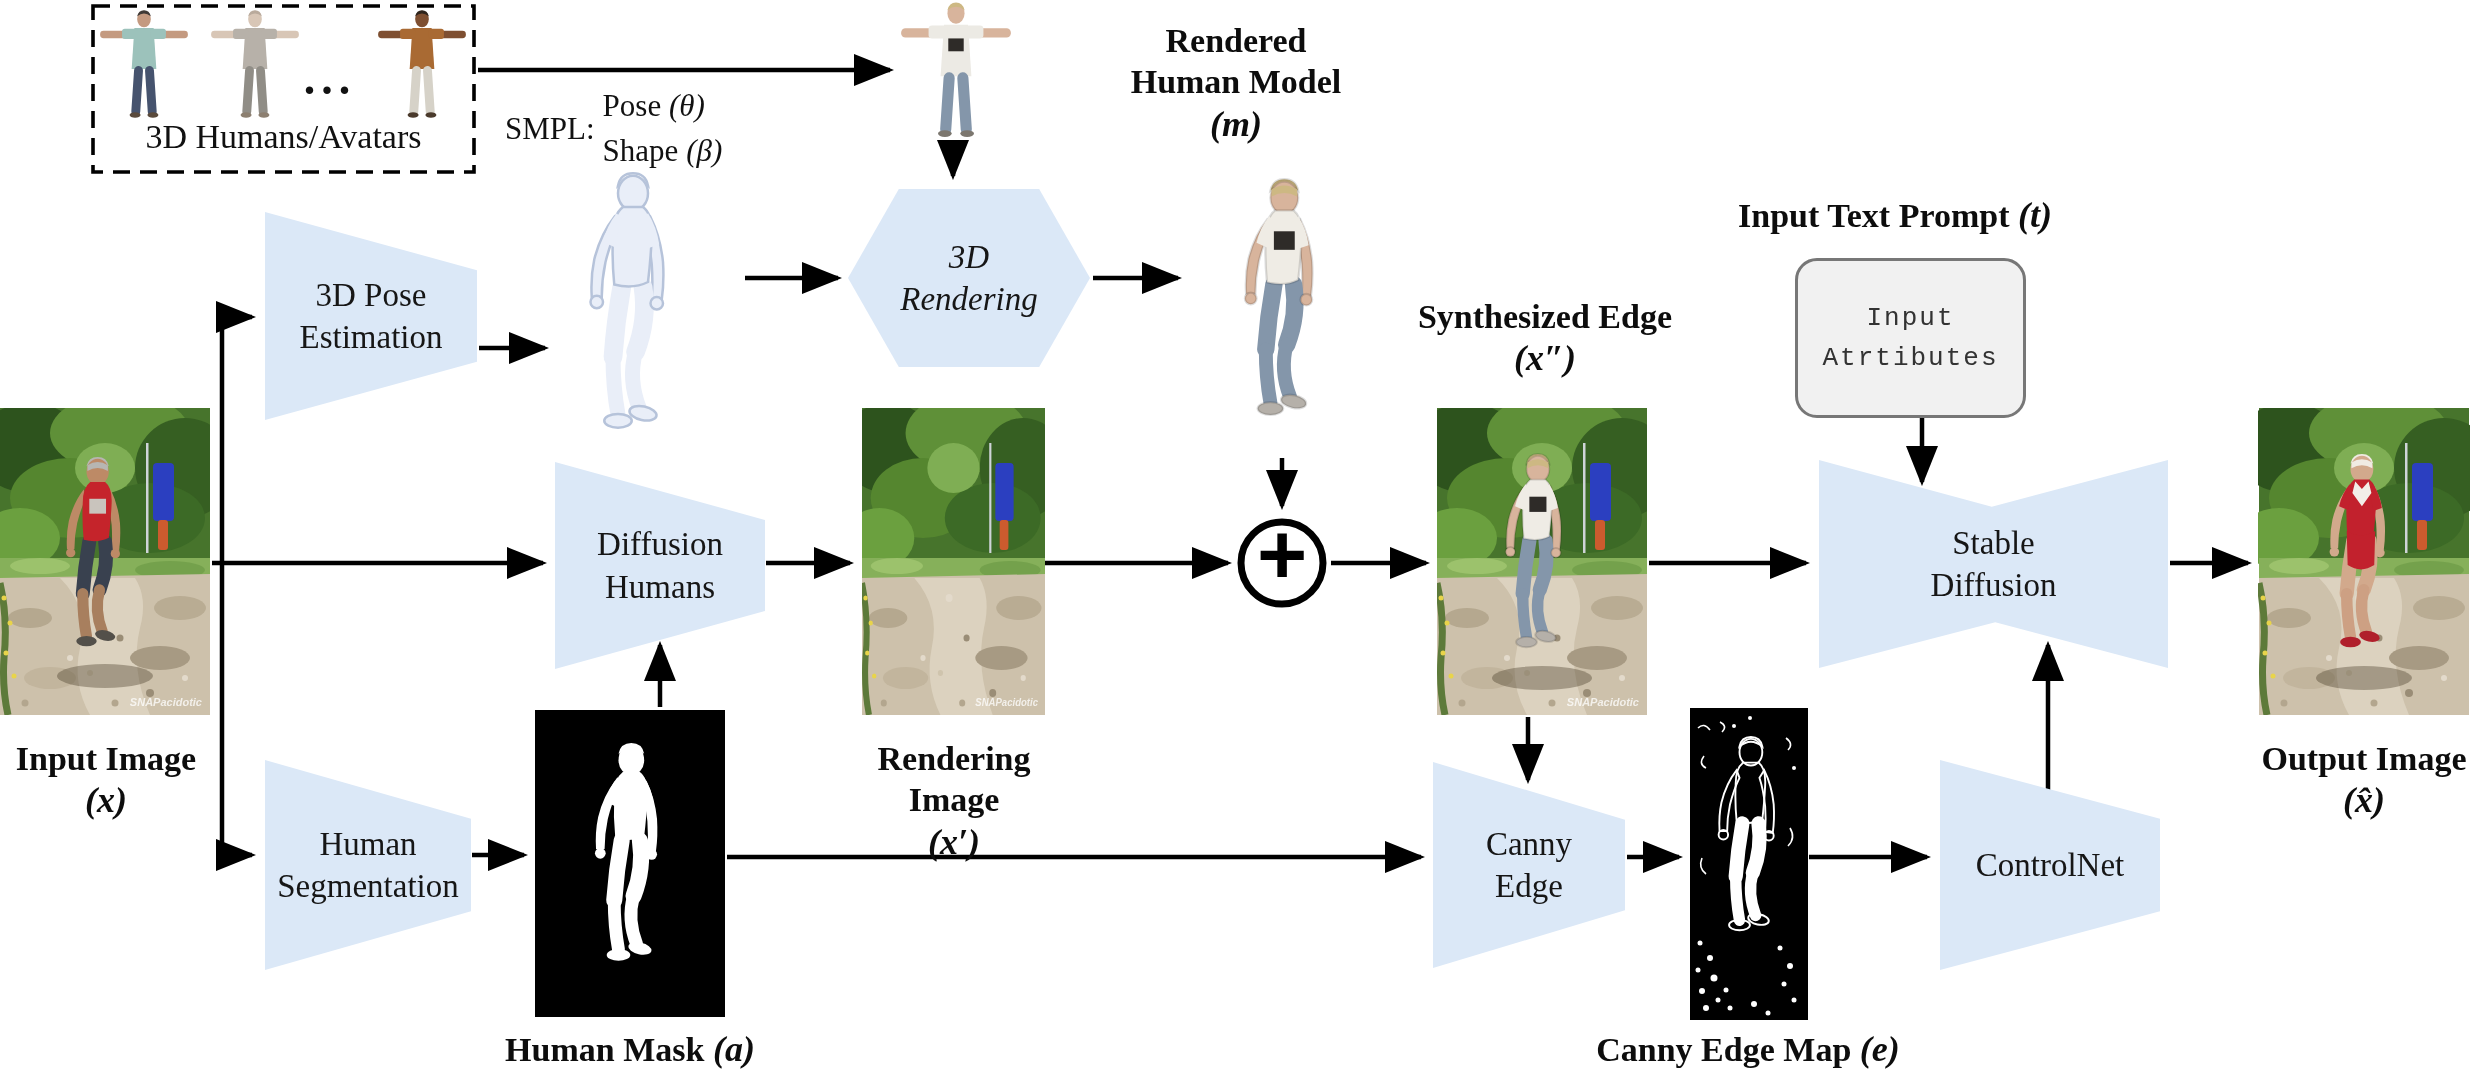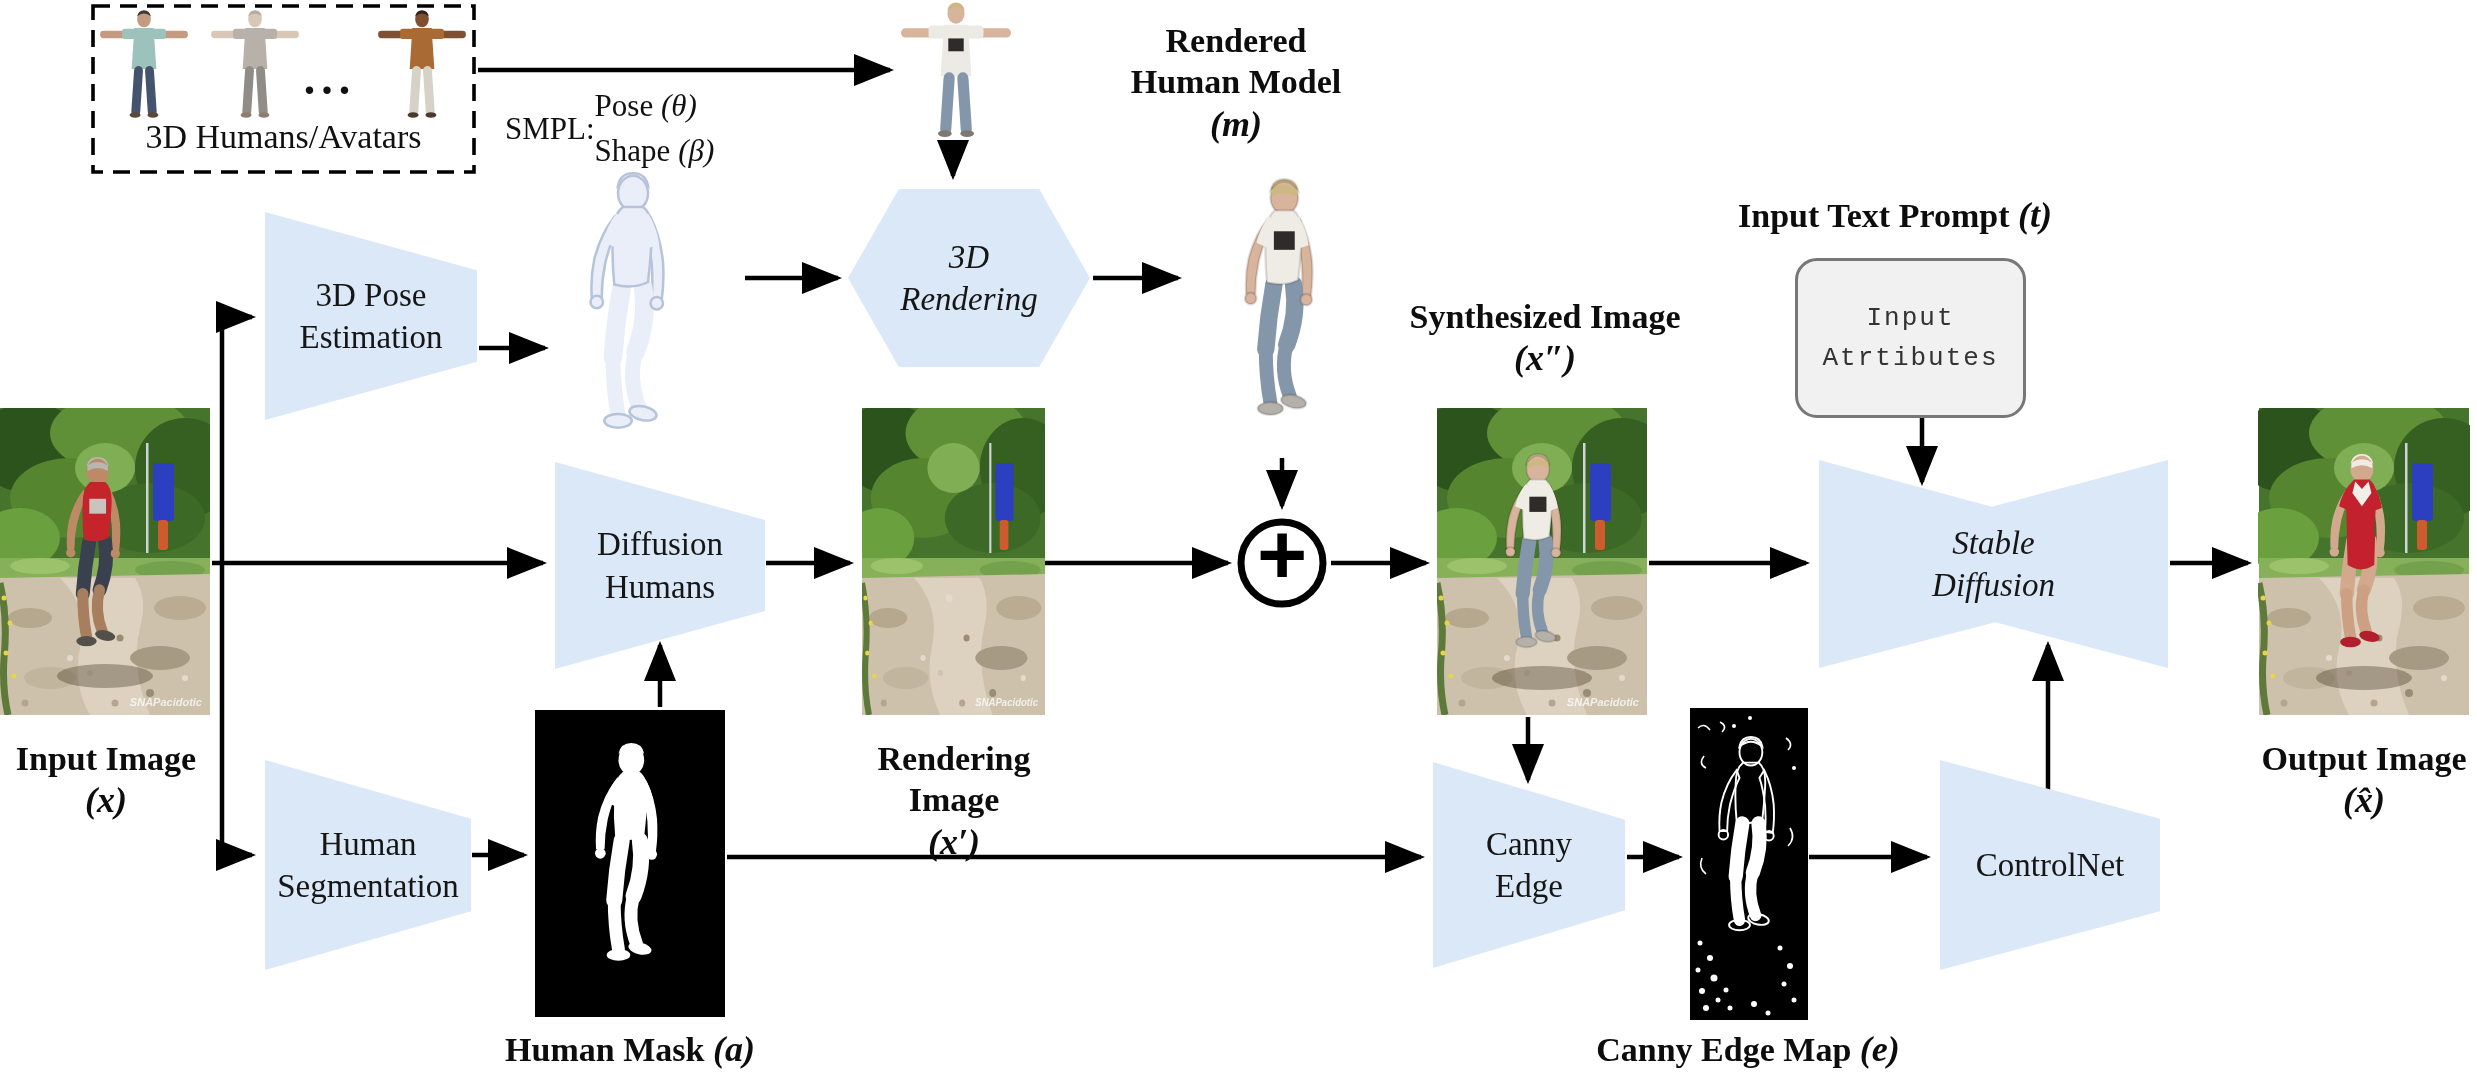--- a/index.html
+++ b/index.html
@@ -6,26 +6,26 @@
   #canvas{position:relative;width:2477px;height:1076px;background:#fff;overflow:hidden;
           font-family:"Liberation Serif", serif;color:#111;}
   .abs{position:absolute;}
   svg{display:block;}
   
   .node{position:absolute;background:#dbe8f7;display:flex;flex-direction:column;
         align-items:center;justify-content:center;text-align:center;
         font-size:33px;line-height:1.28;color:#161616;}
   .trap-r{clip-path:polygon(0 0,100% 28%,100% 72%,0 100%);}
   .hex{clip-path:polygon(0 50%,21% 0,79% 0,100% 50%,79% 100%,21% 100%);font-style:italic;}
-  .bowtie{clip-path:polygon(0 0,49.5% 22.5%,100% 0,100% 100%,50.5% 78%,0 100%);font-style:italic;}
+  .bowtie{clip-path:polygon(0 0,49.5% 22.5%,100% 0,100% 100%,50.5% 78%,0 100%);}
   
   .caption{position:absolute;text-align:center;font-size:34px;line-height:1.22;color:#0d0d0d;font-weight:bold;}
   .caption .math{font-style:italic;font-size:36px;}
   .math{font-style:italic;}
-  .smpl{display:flex;align-items:center;gap:0;font-size:31px;}
+  .smpl{display:flex;align-items:center;gap:8px;font-size:31px;}
   .smpl-col div{white-space:nowrap;line-height:1.45;}
   .prompt-box{position:absolute;left:1795px;top:258px;width:225px;height:154px;
       background:#f1f1f1;border:3.5px solid #777;border-radius:22px;
       display:flex;flex-direction:column;align-items:center;justify-content:center;
       font-family:"Liberation Mono", monospace;font-size:26px;letter-spacing:2px;
       color:#333;line-height:1.55;}
   .dots{font-size:46px;font-weight:bold;letter-spacing:6px;}
   
   .photo{position:absolute;overflow:hidden;}
   
@@ -341,21 +341,21 @@
 
   <div class="caption" style="left:0px;top:738px;width:212px">
     <div>Input Image</div>
     <div class="math">(x)</div>
   </div>
   <div class="caption" style="left:848px;top:738px;width:212px">
     <div>Rendering Image</div>
     <div class="math">(x′)</div>
   </div>
   <div class="caption" style="left:1395px;top:296px;width:300px">
-    <div>Synthesized Image</div>
+    <div>Synthesized Edge</div>
     <div class="math">(x″)</div>
   </div>
   <div class="caption" style="left:470px;top:1028px;width:320px;white-space:nowrap">
     <span>Human Mask</span>
     <span class="math">(a)</span>
   </div>
   <div class="caption" style="left:2256px;top:738px;width:216px">
     <div>Output Image</div>
     <div class="math">(x̂)</div>
   </div>

